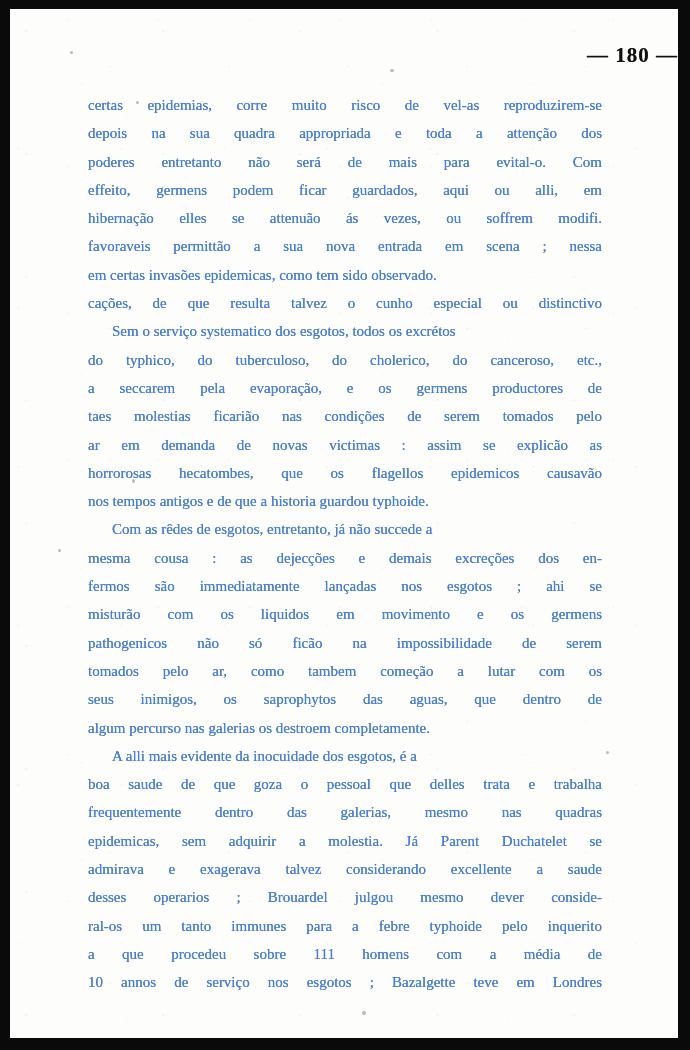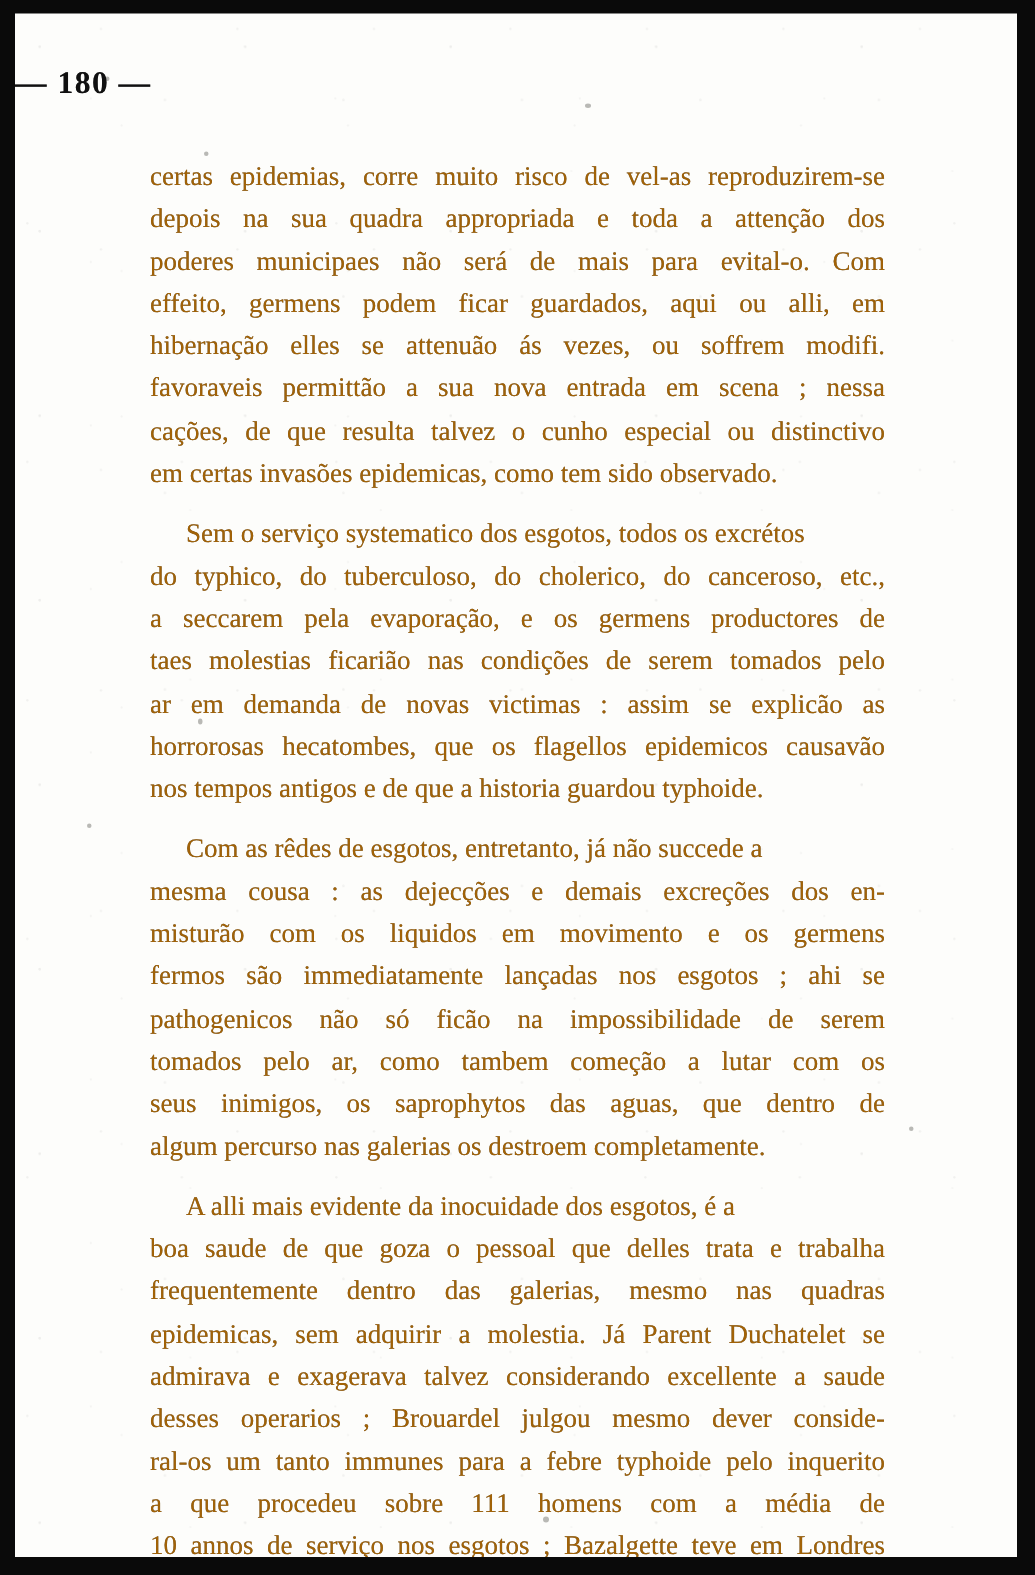--- a/index.html
+++ b/index.html
@@ -59,39 +59,39 @@
     background: #b9b9b5;
     border-radius: 50%;
     pointer-events: none;
   }
 
   #page-number {
     position: absolute;
     left: 0;
     top: 34px;
     width: 668px;
-    text-align: left;
+    text-align: right;
     font-size: 21px;
     font-weight: bold;
     letter-spacing: 1px;
     color: #101010;
     font-family: "Liberation Serif", "DejaVu Serif", serif;
   }
 
   #body-text {
     position: absolute;
     left: 78px;
     top: 82px;
     width: 514px;
   }
 
   .para {
-    margin: 12px;
-    color: #a16207;
-    font-size: 18px;
+    margin: 0;
+    color: #3b82f6;
+    font-size: 15px;
     line-height: 28.3px;
     text-align: justify;
     font-family: "Liberation Serif", "DejaVu Serif", serif;
   }
 
   .para .ln {
     display: block;
     white-space: nowrap;
   }
 
@@ -130,43 +130,43 @@
     <span class="speck" style="left:352px; top:1002px; width:4px; height:4px;"></span>
     <span class="speck" style="left:596px; top:742px; width:3px; height:3px;"></span>
 
     <div id="page-number">— 180 —</div>
 
     <div id="body-text">
 
       <p class="para" id="para-1">
         <span class="ln just">certas epidemias, corre muito risco de vel-as reproduzirem-se</span>
         <span class="ln just">depois na sua quadra appropriada e toda a attenção dos</span>
-        <span class="ln just">poderes municipaes não será de mais para evital-o.  Com</span>
+        <span class="ln just">poderes entretanto não será de mais para evital-o.  Com</span>
         <span class="ln just">effeito, germens podem ficar guardados, aqui ou alli, em</span>
         <span class="ln just">hibernação elles se attenuão ás vezes, ou soffrem modifi.</span>
         <span class="ln just">favoraveis permittão a sua nova entrada em scena ; nessa</span>
+        <span class="ln">em certas invasões epidemicas, como tem sido observado.</span>
         <span class="ln just">cações, de que resulta talvez o cunho especial ou distinctivo</span>
-        <span class="ln">em certas invasões epidemicas, como tem sido observado.</span>
       </p>
 
       <p class="para" id="para-2">
         <span class="ln"><span class="indent-space"></span><span>Sem o serviço systematico dos esgotos, todos os excrétos</span></span>
         <span class="ln just">do typhico, do tuberculoso, do cholerico, do canceroso, etc.,</span>
         <span class="ln just">a seccarem pela evaporação, e os germens productores de</span>
         <span class="ln just">taes molestias ficarião nas condições de serem tomados pelo</span>
         <span class="ln just">ar em demanda de novas victimas : assim se explicão as</span>
         <span class="ln just">horrorosas hecatombes, que os flagellos epidemicos causavão</span>
         <span class="ln">nos tempos antigos e de que a historia guardou typhoide.</span>
       </p>
 
       <p class="para" id="para-3">
         <span class="ln"><span class="indent-space"></span><span>Com as rêdes de esgotos, entretanto, já não succede a</span></span>
         <span class="ln just">mesma cousa : as dejecções e demais excreções dos en-</span>
+        <span class="ln just">fermos são immediatamente lançadas nos esgotos ; ahi se</span>
         <span class="ln just">misturão com os liquidos em movimento e os germens</span>
-        <span class="ln just">fermos são immediatamente lançadas nos esgotos ; ahi se</span>
         <span class="ln just">pathogenicos não só ficão na impossibilidade de serem</span>
         <span class="ln just">tomados pelo ar, como tambem começão a lutar com os</span>
         <span class="ln just">seus inimigos, os saprophytos das aguas, que dentro de</span>
         <span class="ln">algum percurso nas galerias os destroem completamente.</span>
       </p>
 
       <p class="para" id="para-4">
         <span class="ln"><span class="indent-space"></span><span>A alli mais evidente da inocuidade dos esgotos, é a</span></span>
         <span class="ln just">boa saude de que goza o pessoal que delles trata e trabalha</span>
         <span class="ln just">frequentemente dentro das galerias, mesmo nas quadras</span>

